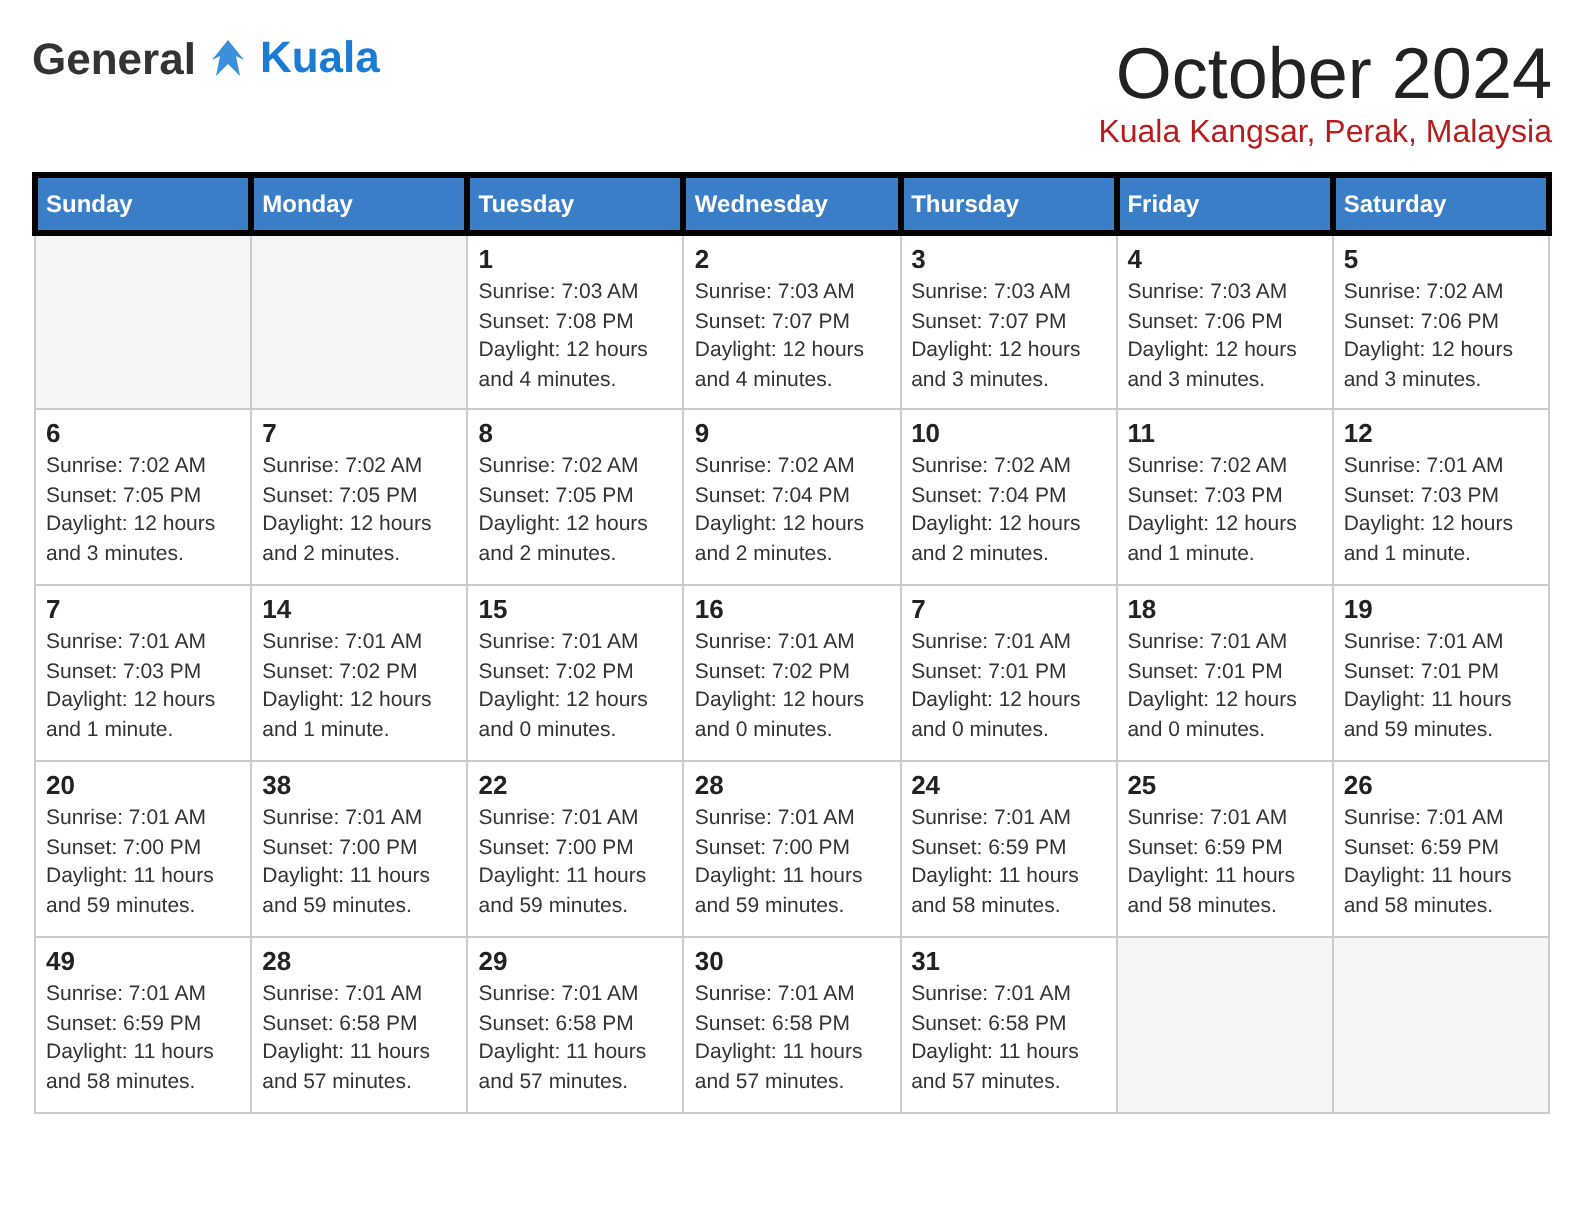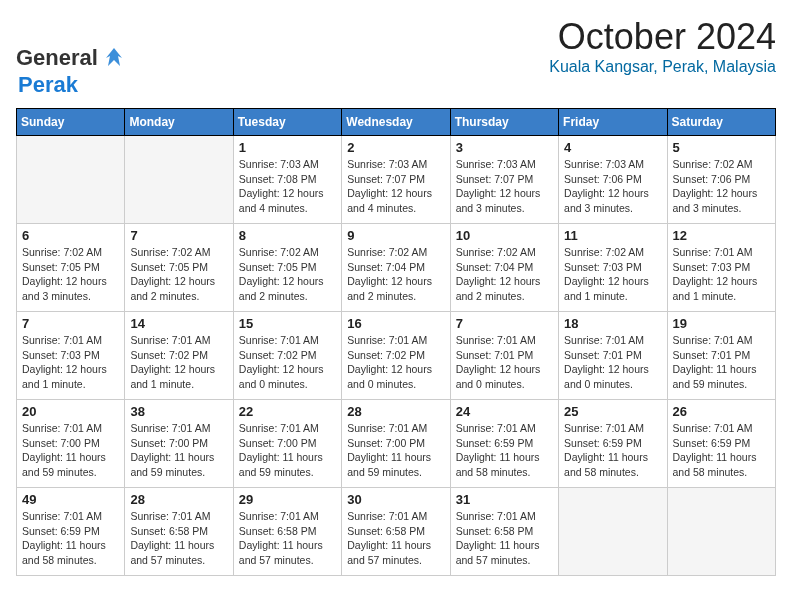--- a/index.html
+++ b/index.html
@@ -11,54 +11,53 @@
       padding: 16px;
     }
     .header {
       display: flex;
       justify-content: space-between;
       align-items: flex-start;
       margin-bottom: 10px;
     }
     .logo {
       display: flex;
-      flex-direction: column;
+      flex-direction: row;
       align-items: flex-start;
-      margin-top: 28px;
     }
     .logo-line {
       display: flex;
       align-items: center;
       gap: 2px;
     }
     .title-block {
       text-align: right;
     }
     .month-title {
       font-size: 36px;
       font-weight: normal;
       color: #222;
     }
     .location {
       font-size: 16px;
-      color: #0369a1;
+      color: #b91c1c;
     }
     .calendar {
       width: 100%;
       border-collapse: collapse;
       font-size: 11px;
     }
     .calendar th {
       background: #3a7ec8;
       color: #fff;
       padding: 6px 4px;
       text-align: left;
       font-size: 12px;
       font-weight: bold;
-      border: 1px solid #000000;
+      border: 3px solid #000000;
     }
     .calendar td {
       border: 1px solid #ccc;
       vertical-align: top;
       padding: 4px 5px;
       width: 108px;
       min-height: 80px;
       background: #fff;
     }
     .calendar td.empty {
@@ -86,21 +85,21 @@
   <div class="logo">
     <div class="logo-line">
       <div style="display:flex;align-items:center;">
         <span style="font-size:22px;font-weight:bold;color:#333;">General</span>
         <svg width="28" height="28" viewBox="0 0 28 28" style="margin-left:2px;">
           <polygon points="14,4 22,14 18,12 20,22 14,16 8,22 10,12 6,14" fill="#1a7bd4" opacity="0.85"></polygon>
         </svg>
       </div>
     </div>
     <div>
-      <span style="font-size:22px;font-weight:bold;color:#1a7bd4;margin-left:2px;">Perak</span>
+      <span style="font-size:22px;font-weight:bold;color:#1a7bd4;margin-left:2px;">Kuala</span>
     </div>
   </div>
   <div class="title-block">
     <div class="month-title">October 2024</div>
     <div class="location">Kuala Kangsar, Perak, Malaysia</div>
   </div>
 </div>
 
 <table class="calendar">
   <thead>

